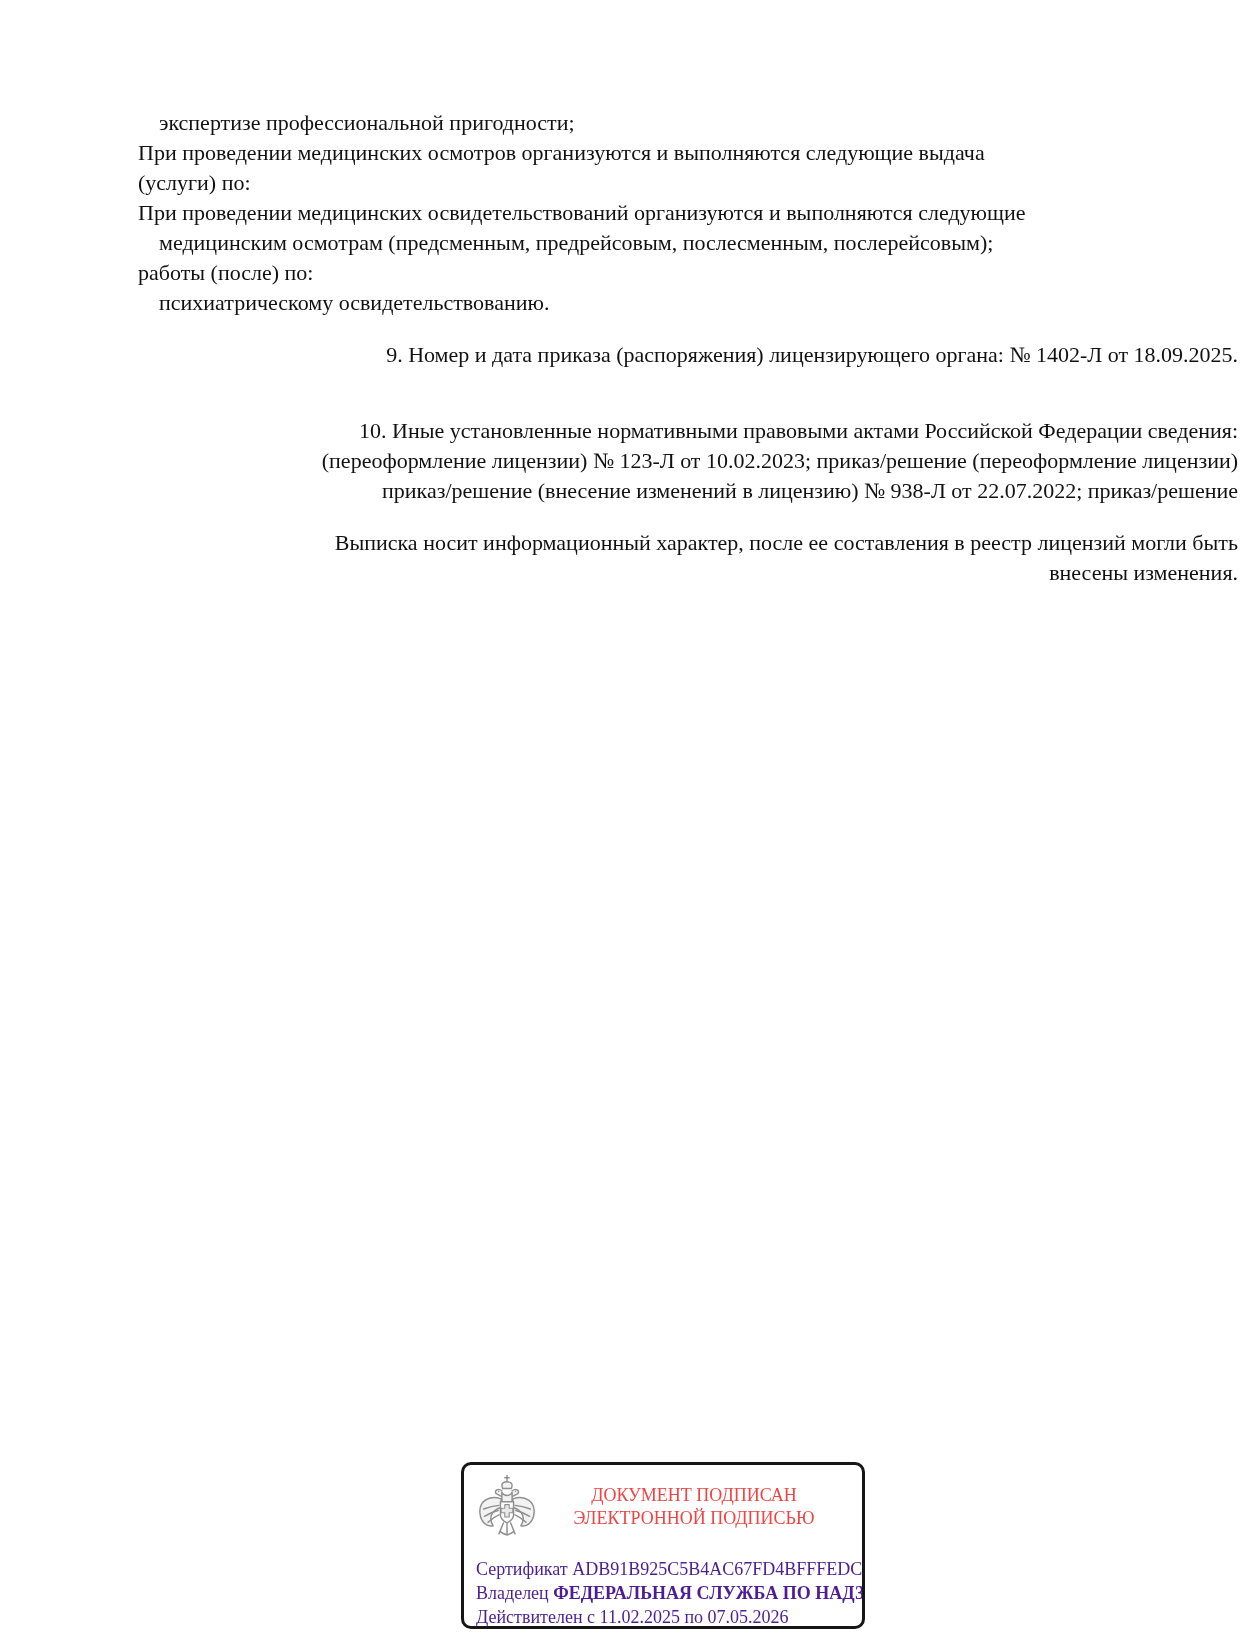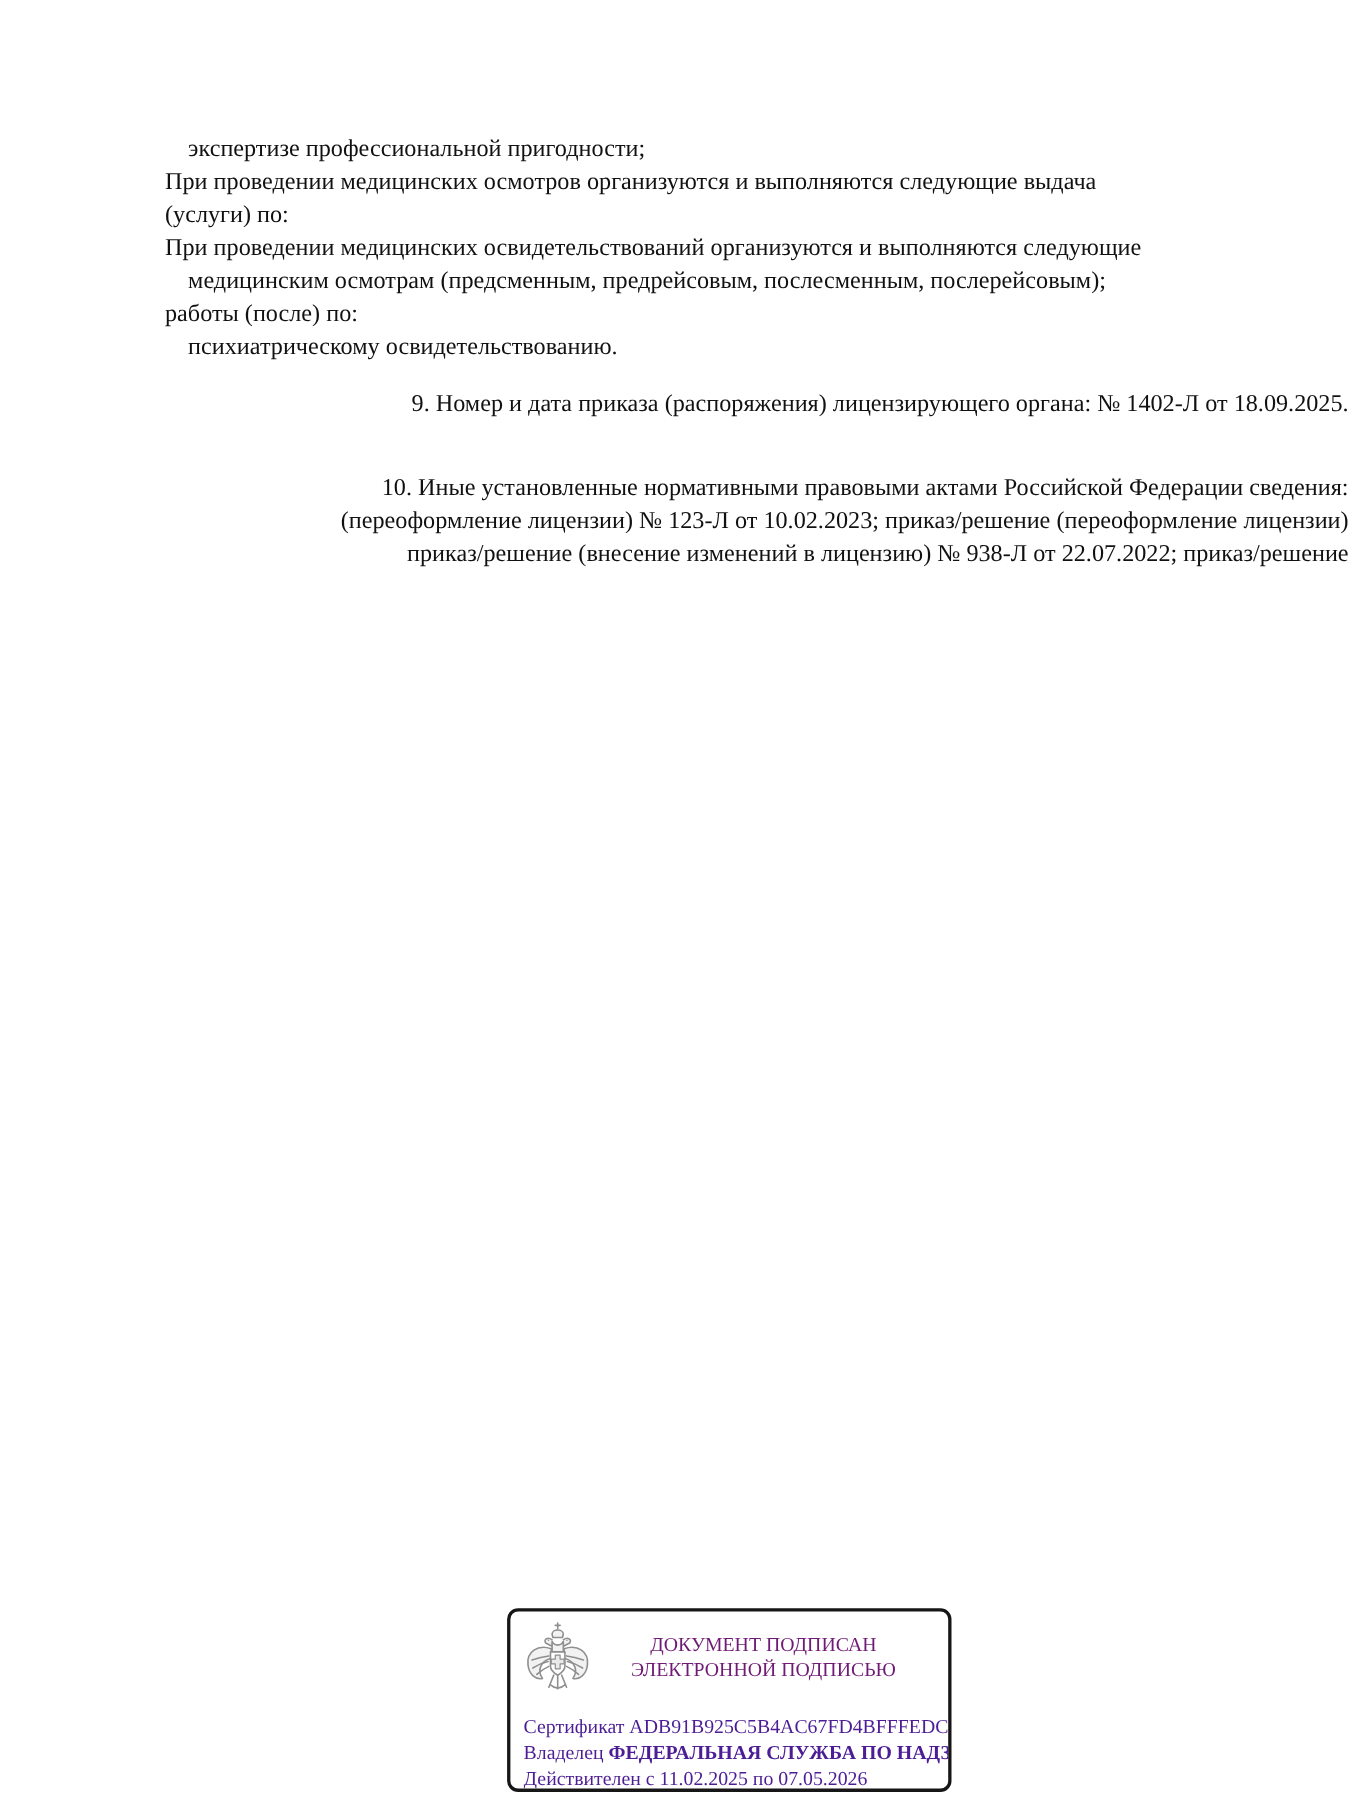--- a/index.html
+++ b/index.html
@@ -18,21 +18,21 @@
   }
   
   .doc-body {
     position: absolute;
     left: 138px;
     top: 108px;
     width: 1100px;
     font-size: 22px;
     line-height: 30px;
   }
-  .section { margin: 12px; }
+  .section { margin: 0; }
   .section + .section { margin-top: 22px; text-align: right; }
   .section.gap-lg { margin-top: 46px; }
   .line {
     white-space: nowrap;
   }
   .line.indent {
     padding-left: 21px;
   }
   
   .stamp {
@@ -57,21 +57,21 @@
     width: 66px;
     height: 73px;
   }
   .stamp-title {
     flex: 1 1 auto;
     text-align: center;
     padding-top: 10px;
     padding-right: 8px;
     font-size: 18px;
     line-height: 23px;
-    color: #701a75;
+    color: #ef4444;
   }
   .stamp-info {
     margin: 10px 0 0 12px;
     font-size: 18px;
     line-height: 24px;
     color: #4c1d95;
   }
   .stamp-info .info-line {
     white-space: nowrap;
     overflow: hidden;
@@ -93,20 +93,24 @@
         <div class="line">работы (после) по:</div>
         <div class="line indent">психиатрическому освидетельствованию.</div>
       </div>
       <div class="section">
         <div class="line">9. Номер и дата приказа (распоряжения) лицензирующего органа: № 1402-Л от 18.09.2025.</div>
       </div>
       <div class="section gap-lg">
         <div class="line">10. Иные установленные нормативными правовыми актами Российской Федерации сведения:</div>
         <div class="line">(переоформление лицензии) № 123-Л от 10.02.2023; приказ/решение (переоформление лицензии)</div>
         <div class="line">приказ/решение (внесение изменений в лицензию) № 938-Л от 22.07.2022; приказ/решение</div>
+      </div>
+      <div class="section">
+        <div class="line">Выписка носит информационный характер, после ее составления в реестр лицензий могли быть</div>
+        <div class="line">внесены изменения.</div>
       </div>
     </div>
 
   <div class="stamp">
     <div class="stamp-header">
       <svg class="stamp-emblem" viewBox="0 0 90 100" xmlns="http://www.w3.org/2000/svg">
         <g stroke="#8f8f8f" stroke-width="2" fill="none" stroke-linejoin="round" stroke-linecap="round">
 
           <path d="M45 2 v7 M42 5 h6"></path>
 

